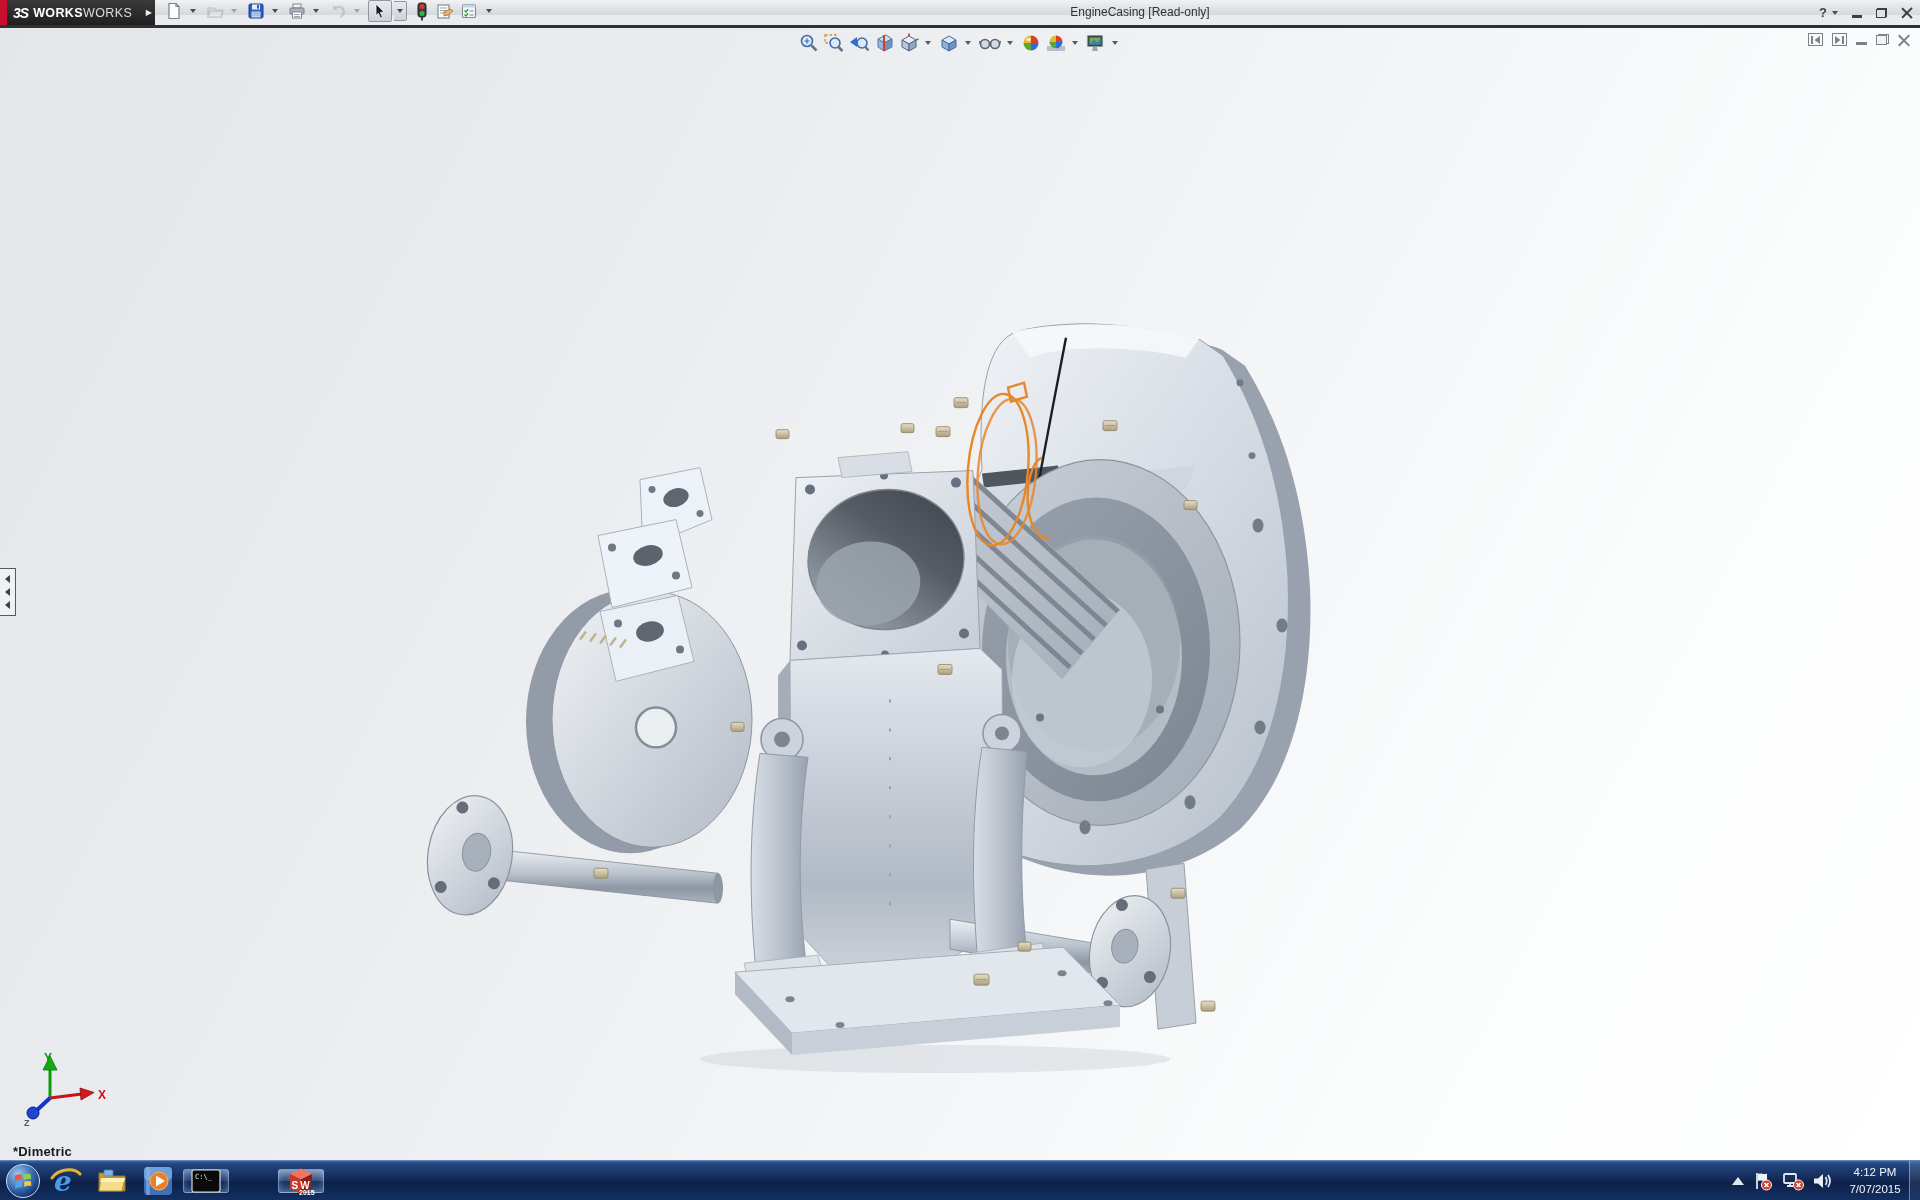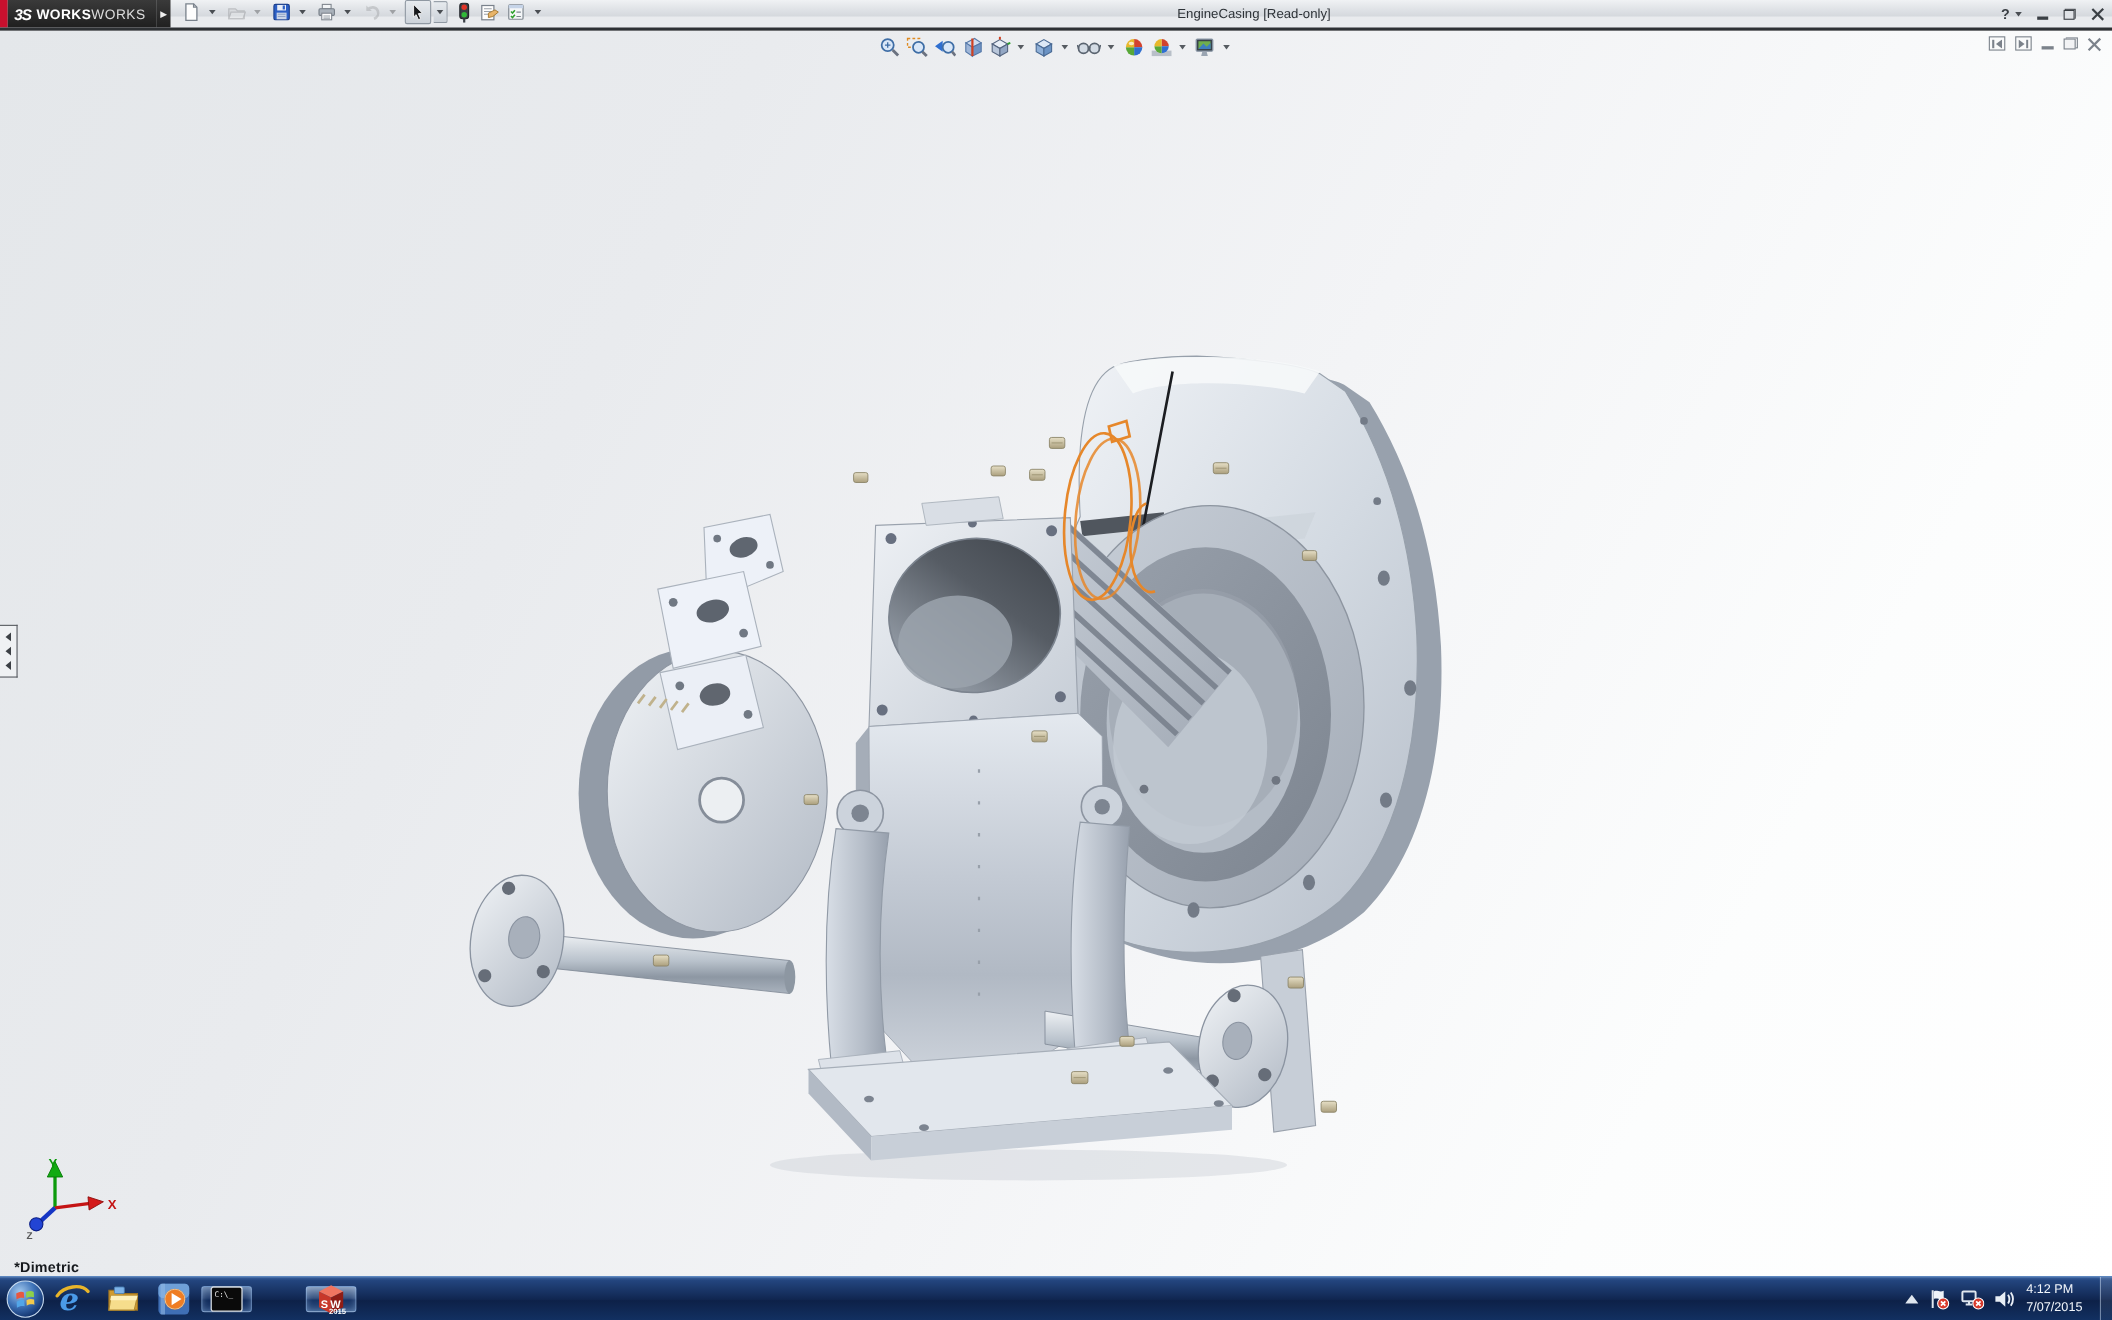--- a/index.html
+++ b/index.html
@@ -74,21 +74,21 @@
     border-top:1px solid #5d87bf; display:flex; align-items:center; }
   .tb-left { display:flex; align-items:center; height:100%; }
   .start-orb { width:40px; height:40px; display:flex; align-items:center; justify-content:center; margin-left:3px; }
   .task-icon { width:46px; height:38px; display:flex; align-items:center; justify-content:center; }
   .task-btn { width:46px; height:24px; margin:0 2px; border:1px solid rgba(170,205,250,.55); border-radius:3px;
     background:linear-gradient(rgba(215,235,255,.38), rgba(120,165,225,.20) 48%, rgba(30,70,140,.28) 52%, rgba(90,140,210,.25));
     box-shadow:inset 0 0 6px rgba(190,220,255,.35);
     display:flex; align-items:center; justify-content:center; }
   .task-btn.active { background:linear-gradient(rgba(235,245,255,.5), rgba(150,190,240,.28) 48%, rgba(45,90,160,.32) 52%, rgba(120,170,230,.33));margin-left:47px; }
   .tray { position:absolute; right:12px; top:0; height:40px; display:flex; align-items:center; gap:9px; }
-  .tray-clock { text-align:left; color:#f2f6fb; font-size:11.5px; line-height:1.45; width:66px; }
+  .tray-clock { text-align:center; color:#f2f6fb; font-size:11.5px; line-height:1.45; width:66px; }
   .show-desktop { position:absolute; right:0; top:0; width:11px; height:40px;
     border-left:1.5px solid rgba(220,235,255,.45); background:linear-gradient(rgba(255,255,255,.12),rgba(255,255,255,.03)); }
 </style>
 </head>
 <body>
 
 <div class="app">
 
   <div class="titlebar">
     <div class="logo-red"></div>

